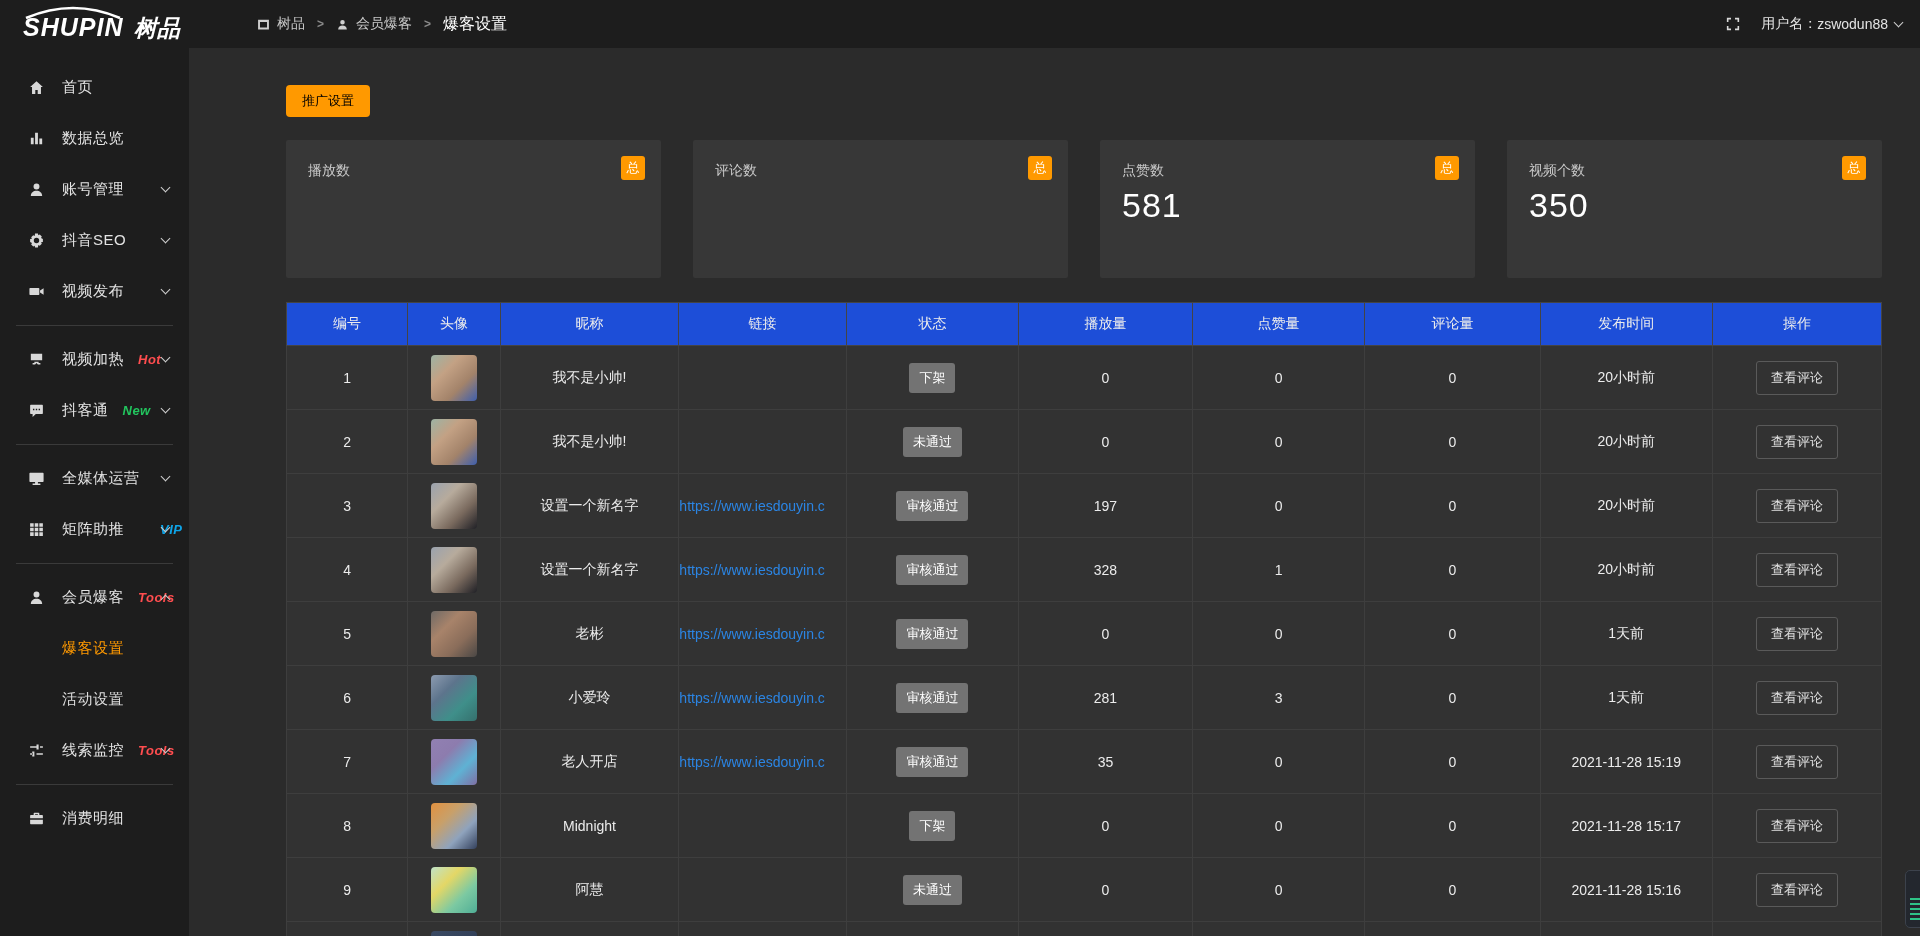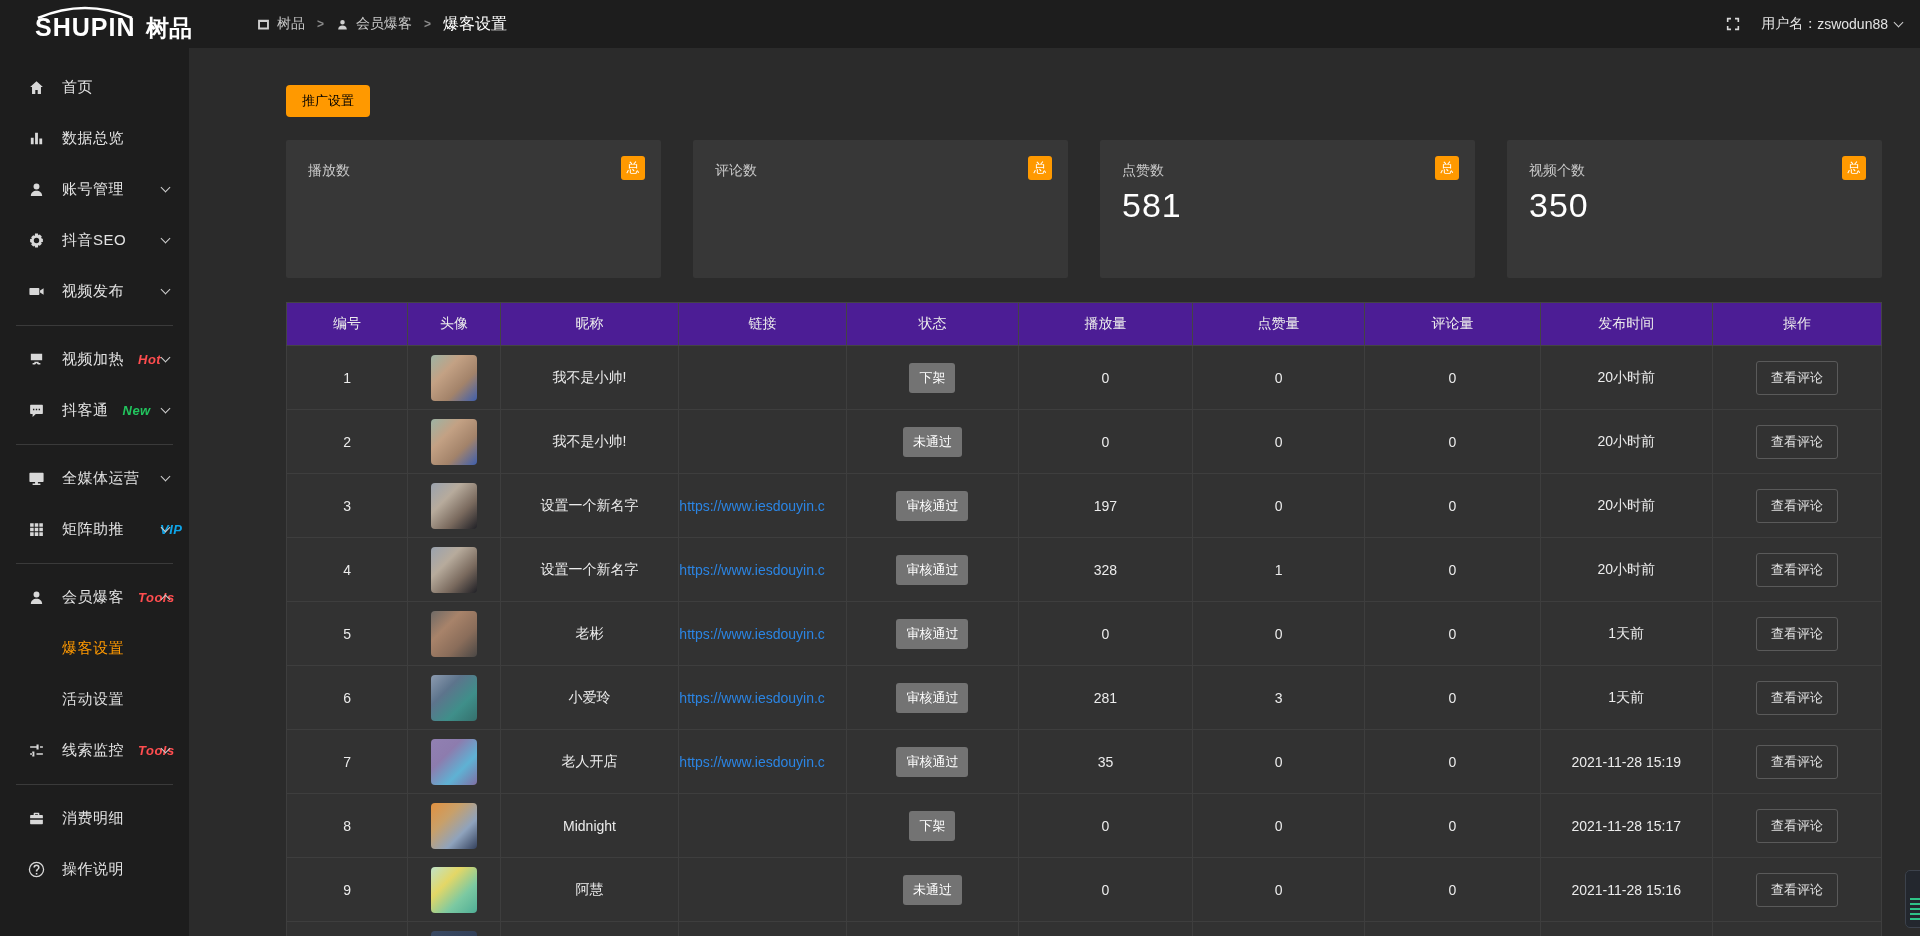--- a/index.html
+++ b/index.html
@@ -4,21 +4,21 @@
 <style>
   * { box-sizing: border-box; }
   html,body { margin:0; padding:0; }
   body {
     width:1920px; height:936px; overflow:hidden;
     background:#2b2b2b; color:#e6e6e6;
     font-family:"Liberation Sans","DejaVu Sans",sans-serif;
   }
   
   .topbar{position:fixed;top:0;left:0;width:1920px;height:48px;background:#1d1d1d;display:flex;align-items:center;z-index:20;}
-  .logo{width:233px;padding-left:28px;display:flex;align-items:center;flex:0 0 233px;}
+  .logo{width:233px;padding-left:16px;display:flex;align-items:center;flex:0 0 233px;font-style:italic;}
   .crumbs{display:flex;align-items:center;margin-left:24px;}
   .crumb{display:flex;align-items:center;font-size:14px;color:#c9c9c9;cursor:pointer;}
   .crumb .icn{display:flex;margin-right:7px;}
   .crumb.current{font-size:16px;color:#ffffff;cursor:default;}
   .crumb-sep{color:#8a8a8a;font-size:12px;font-weight:bold;margin:0 12px;}
   .top-right{margin-left:auto;display:flex;align-items:center;gap:20px;margin-right:18px;}
   .fs-btn{display:flex;align-items:center;cursor:pointer;}
   .username{font-size:14px;color:#e3e3e3;display:flex;align-items:center;gap:7px;cursor:pointer;}
   .chev{width:7px;height:7px;border-right:1.5px solid #cfcfcf;border-bottom:1.5px solid #cfcfcf;display:inline-block;}
   .chev.down{transform:rotate(45deg);margin-top:-4px;}
@@ -37,21 +37,21 @@
   .main{margin-left:233px;padding:85px 38px 0 53px;}
   .btn-promo{background:#ff9900;color:#000000;border:none;border-radius:4px;height:32px;padding:0 16px;font-size:13px;cursor:pointer;}
   .stats{display:flex;gap:32px;margin-top:23px;}
   .card{position:relative;flex:1;background:#373737;height:138px;padding:22px 22px;border-radius:2px;}
   .card-label{font-size:14px;color:#c9c9c9;}
   .card-value{font-size:34px;color:#fff;margin-top:6px;font-weight:500;letter-spacing:1px;}
   .badge{position:absolute;top:16px;right:16px;width:24px;height:24px;background:#ff9900;color:#fff;font-size:13px;display:flex;align-items:center;justify-content:center;border-radius:3px;}
   
   .table-wrap{margin-top:24px;}
   table{width:100%;border-collapse:collapse;table-layout:fixed;}
-  th{background:#4c1d95;height:43px;font-size:14px;font-weight:normal;color:#ececec;border:1px solid #444444;}
+  th{background:#1d4ed8;height:43px;font-size:14px;font-weight:normal;color:#ececec;border:1px solid #444444;}
   td{background:#323232;height:64px;text-align:center;font-size:14px;color:#ececec;border:1px solid #3e3e3e;padding:0;overflow:hidden;}
   .avatar{width:46px;height:46px;border-radius:4px;margin:0 auto;}
   td.linkcell{text-align:left;}
   a.vlink{color:#2b85e4;text-decoration:none;font-size:14px;white-space:nowrap;display:block;overflow:hidden;}
   .btn-status{background:#737373;color:#fff;border:none;border-radius:3px;padding:6px 10px;font-size:13px;cursor:pointer;white-space:nowrap;}
   .btn-view{background:transparent;color:#e0e0e0;border:1px solid #5a5a5a;border-radius:3px;padding:7px 14px;font-size:13px;cursor:pointer;white-space:nowrap;}
   
   .float-widget{position:fixed;right:-13px;bottom:8px;width:28px;height:58px;background:#23272e;border:1px solid #3c424c;border-radius:5px;z-index:30;display:flex;flex-direction:column;justify-content:flex-end;align-items:flex-start;padding:0 0 7px 4px;gap:3px;}
   .stripe{width:13px;height:2px;background:#2ec488;}
 </style>
@@ -214,29 +214,20 @@
       </div>
       <div class="divider"></div>
       <div class="side-item">
         <span class="icn">
           <svg viewBox="0 0 24 24" width="17" height="17">
             <path fill="#d8d8d8" fill-rule="evenodd" d="M9 4h6a1 1 0 011 1v2h4a1 1 0 011 1v11a1 1 0 01-1 1H4a1 1 0 01-1-1V8a1 1 0 011-1h4V5a1 1 0 011-1zm1 3h4V6h-4zM3 11.5h18v2.2H3z"></path>
           </svg>
         </span>
         <span class="lbl">消费明细</span>
       </div>
-      <div class="side-item">
-        <span class="icn">
-          <svg viewBox="0 0 24 24" width="17" height="17">
-            <circle cx="12" cy="12" r="10" fill="none" stroke="#d8d8d8" stroke-width="1.8"></circle>
-            <path fill="#d8d8d8" fill-rule="evenodd" d="M11 17h2.2v2.2H11zm2.2-2.2H11c0-3.6 3.2-3.3 3.2-5.5a2.2 2.2 0 00-4.4 0H7.6a4.4 4.4 0 118.8 0c0 2.9-3.2 3.2-3.2 5.5z"></path>
-          </svg>
-        </span>
-        <span class="lbl">操作说明</span>
-      </div>
     </div>
 </div>
 
 <div class="main">
   <button class="btn-promo">推广设置</button>
 
   <div class="stats">
       <div class="card">
         <div class="card-label">播放数</div>
         <div class="badge">总</div>

